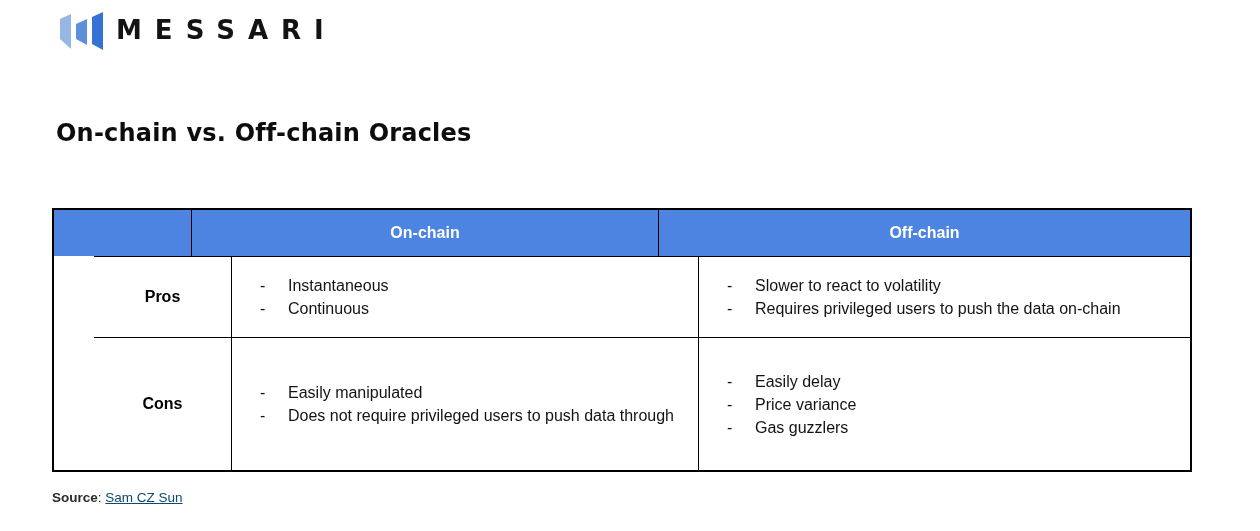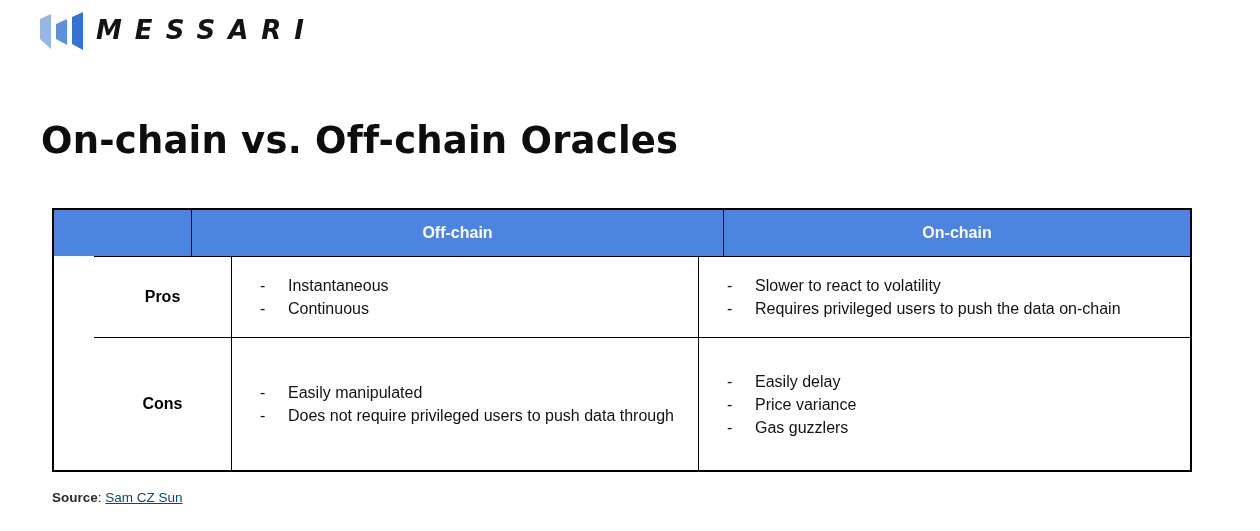--- a/index.html
+++ b/index.html
@@ -6,38 +6,38 @@
   .page{
     position:relative;
     width:1260px;height:531px;
     background:#ffffff;
     font-family:"Liberation Sans",sans-serif;
     overflow:hidden;
   }
 
   
   .brand{
-    position:absolute;left:40px;top:11px;
-    display:flex;align-items:center;gap:12px;font-style:italic;
+    position:absolute;left:60px;top:11px;
+    display:flex;align-items:center;gap:12px;
   }
   .logo-mark{display:block;}
   .wordmark{
     font-family:"DejaVu Sans",sans-serif;
     font-size:26px;font-weight:800;
     letter-spacing:13px;
     color:#131313;
     white-space:nowrap;
     transform:translateY(-1px);
   }
 
   
   .title{
-    position:absolute;left:41px;top:119px;
+    position:absolute;left:56px;top:119px;
     font-family:"DejaVu Sans",sans-serif;
-    font-size:37px;font-weight:700;
+    font-size:24px;font-weight:700;
     color:#0d0d0d;
     letter-spacing:0.2px;
   }
   .subtitle{
     position:absolute;left:52px;top:169px;
     font-size:17.5px;color:#8a8a8a;
     letter-spacing:0.1px;
   }
 
   
@@ -103,22 +103,22 @@
     </svg>
     <div class="wordmark">MESSARI</div>
   </div>
 
   <div class="title">On-chain vs. Off-chain Oracles</div>
 
   <div class="oracle-table">
 
     <div class="trow thead">
       <div class="cell col-label"></div>
+      <div class="cell col-on">On-chain</div>
       <div class="cell col-off">Off-chain</div>
-      <div class="cell col-on">On-chain</div>
     </div>
 
     <div class="trow row-pros">
       <div class="cell col-label label-cell">Pros</div>
       <div class="cell col-on">
         <div class="bullets">
           <div class="bullet">
             <span class="dash">-</span>
             <span class="btxt">Instantaneous</span>
           </div>

